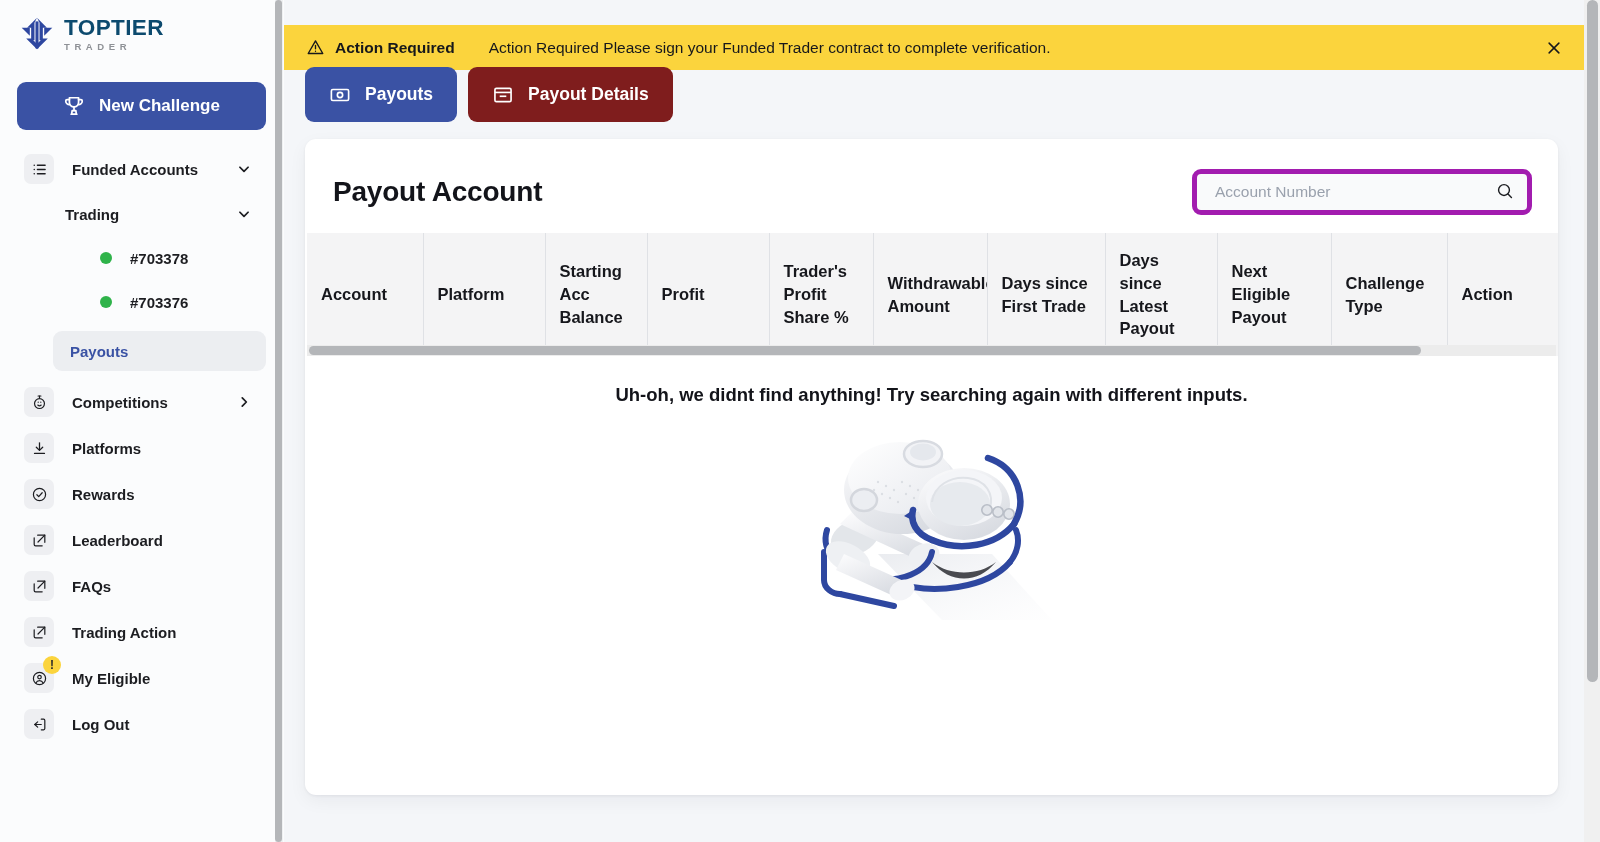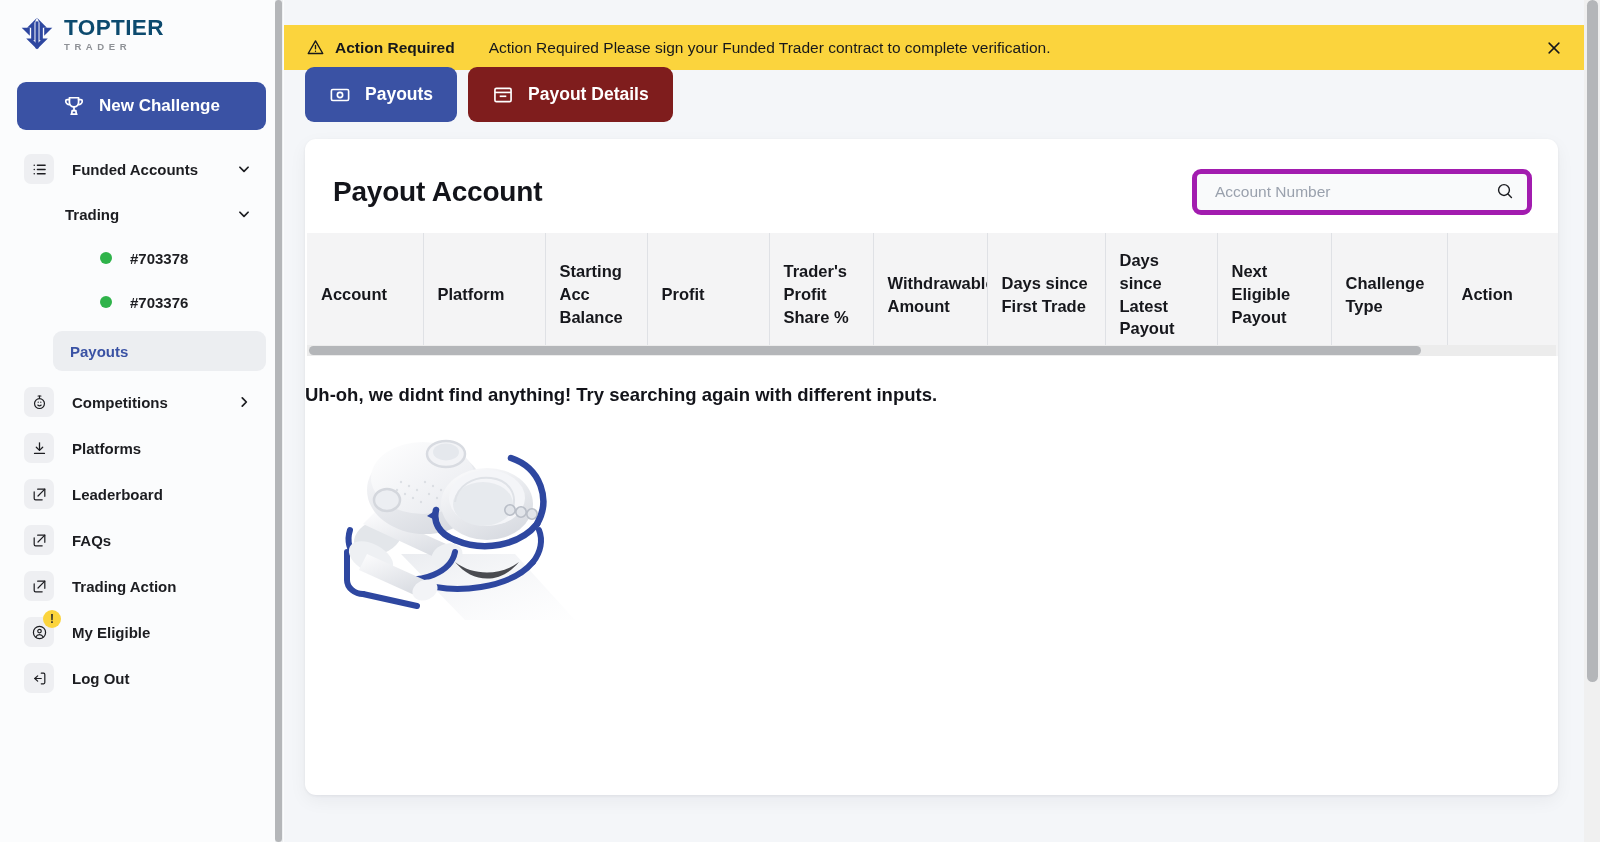--- a/index.html
+++ b/index.html
@@ -292,21 +292,21 @@
     background: #b4b6b9;
     border-radius: 5px;
   }
 
   .empty-state {
     position: relative;
     height: 380px;
     padding-top: 28px;
     display: flex;
     flex-direction: column;
-    align-items: flex-start;
+    align-items: center;
   }
   .empty-msg {
     font-size: 18.5px;
     font-weight: 700;
     color: #13141a;
     text-align: center;
   }
   .empty-illu {
     margin-top: 6px;
     width: 300px; height: 230px;
@@ -437,20 +437,29 @@
             <svg viewBox="0 0 24 24" width="17" height="17" fill="none" stroke="#1c1d21" stroke-width="1.8" stroke-linecap="round" stroke-linejoin="round">
               <path d="M12 4v10"></path>
                 <path d="M7.5 10.2L12 14.7l4.5-4.5"></path>
                 <path d="M5 19h14"></path>
             </svg>
           </span>
           <span class="nav-label">Platforms</span>
         </div>
 
 
+        <div class="nav-item">
+          <span class="nav-ico">
+            <svg viewBox="0 0 24 24" width="17" height="17" fill="none" stroke="#1c1d21" stroke-width="1.7" stroke-linecap="round" stroke-linejoin="round">
+              <circle cx="12" cy="12" r="8.6"></circle>
+                <path d="M8.3 12.3l2.6 2.6 4.9-5.4"></path>
+            </svg>
+          </span>
+          <span class="nav-label">Rewards</span>
+        </div>
 
         <div class="nav-item">
           <span class="nav-ico">
             <svg viewBox="0 0 24 24" width="17" height="17" fill="none" stroke="#1c1d21" stroke-width="1.7" stroke-linecap="round" stroke-linejoin="round">
               <path d="M4.5 8.2v9.3a2 2 0 0 0 2 2h9.3"></path>
               <path d="M9.4 4.5h10.1v10.1"></path>
                 <path d="M19.5 4.5L9.9 14.1"></path>
             </svg>
           </span>
           <span class="nav-label">Leaderboard</span>

